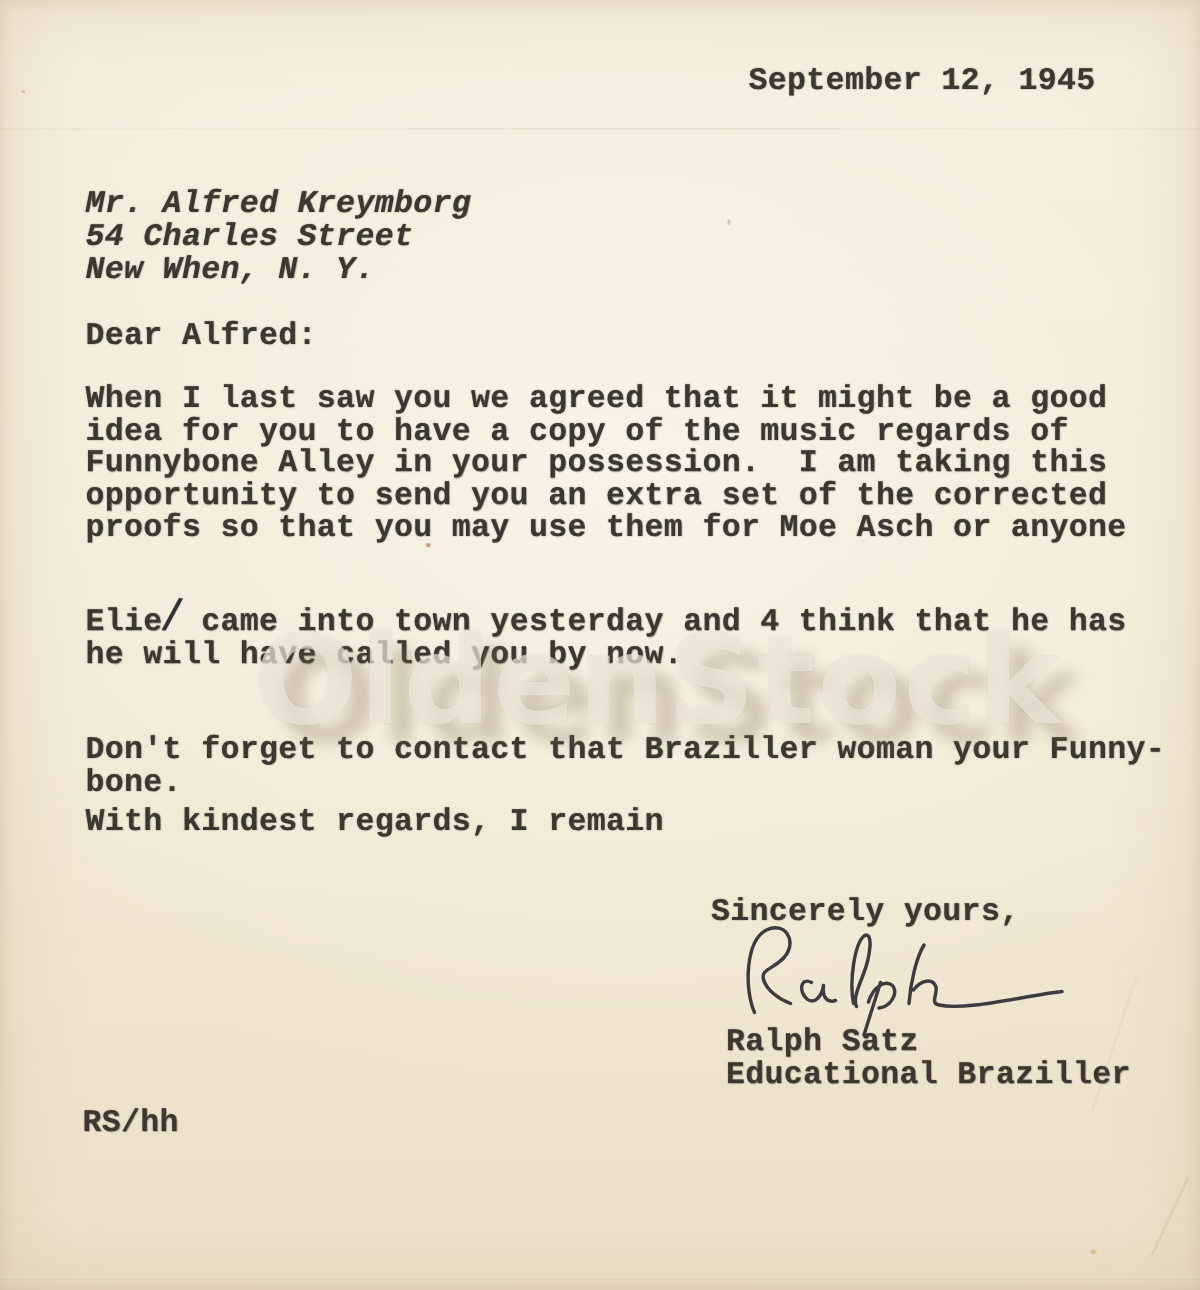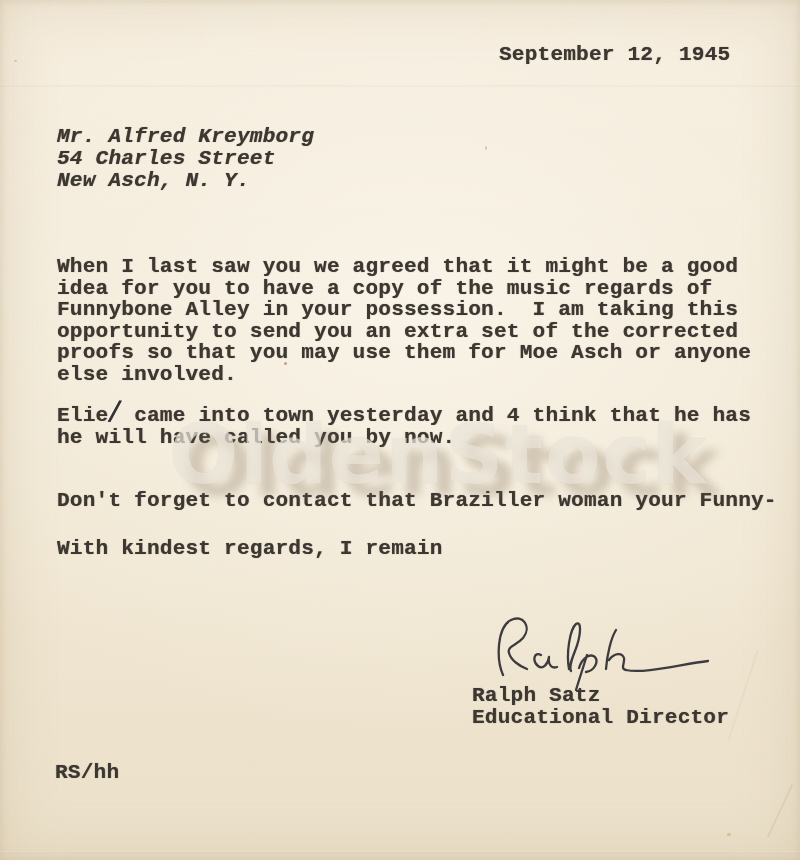--- a/index.html
+++ b/index.html
@@ -24,21 +24,21 @@
     white-space: pre;
     font-family: "Liberation Mono", monospace;
     font-weight: bold;
     font-size: 21px;
     line-height: 21.5px;
     letter-spacing: 0.25px;
     color: #3c3831;
     text-shadow: 0 0 1px rgba(62,57,48,0.55), 0.4px 0.4px 0.6px rgba(62,57,48,0.35);
   }
   .addr .tline { line-height: 22px; font-style: italic; }
-  .sig-block .tline { line-height: 22px; }
+  .sig-block .tline { line-height: 22px; margin-left: 12px; }
   
   .pen-slash {
     display: inline-block;
     transform: rotate(6deg) scale(1.1, 1.45) translateY(-1px);
     color: #34323a;
     text-shadow: 0 0 0.5px rgba(40,38,46,0.8);
   }
   
   #watermark {
     position: absolute;
@@ -84,65 +84,71 @@
 
 <div id="scan">
 
   <div class="tblock" style="left:499px; top:44px;">
     <div class="tline">September 12, 1945</div>
   </div>
 
   <div class="tblock addr" style="left:57px; top:126px;">
     <div class="tline">Mr. Alfred Kreymborg</div>
     <div class="tline">54 Charles Street</div>
-    <div class="tline">New Asch, N. Y.</div>
+    <div class="tline">New When, N. Y.</div>
   </div>
 
+  <div class="tblock" style="left:57px; top:214px;">
+    <div class="tline">Dear Alfred:</div>
+  </div>
 
   <div class="tblock" style="left:57px; top:256px;">
     <div class="tline">When I last saw you we agreed that it might be a good</div>
     <div class="tline">idea for you to have a copy of the music regards of</div>
     <div class="tline">Funnybone Alley in your possession.  I am taking this</div>
     <div class="tline">opportunity to send you an extra set of the corrected</div>
     <div class="tline">proofs so that you may use them for Moe Asch or anyone</div>
-    <div class="tline">else involved.</div>
   </div>
 
   <div class="tblock" style="left:57px; top:405px;">
     <div class="tline"><span>Elie</span><span class="pen-slash">/</span><span> came into town yesterday and 4 think that he has</span></div>
     <div class="tline">he will have called you by now.</div>
   </div>
 
   <div class="tblock" style="left:57px; top:490px;">
     <div class="tline">Don't forget to contact that Braziller woman your Funny-</div>
+    <div class="tline">bone.</div>
   </div>
 
   <div class="tblock" style="left:57px; top:538px;">
     <div class="tline">With kindest regards, I remain</div>
   </div>
 
+  <div class="tblock" style="left:474px; top:598px;">
+    <div class="tline">Sincerely yours,</div>
+  </div>
 
   <svg id="signature-svg" width="228" height="82" viewBox="0 0 228 82" role="img" aria-label="Ralph">
     <path d="
       M17,64 C10,48 11,16 25,9 C37,3 46,16 37,27 C30,35 21,35 23,42 C25,49 33,55 41,58
       M55,44 C48,40 46,50 52,55 C57,59 62,53 63,46 C62,53 65,58 71,56
       M83,58 C80,42 84,18 90,13 C96,9 95,25 89,40 C85,50 83,56 85,60
       M101,44 C97,57 93,69 90,79
       M93,57 C96,47 104,42 109,46 C113,51 108,60 100,61
       M120,58 C121,44 125,27 130,19
       M123,49 C128,42 136,41 138,47 C139,52 134,58 140,59 C158,63 196,53 222,50
     "></path>
   </svg>
 
   <div class="tblock sig-block" style="left:472px; top:685px;">
     <div class="tline">Ralph Satz</div>
-    <div class="tline">Educational Director</div>
+    <div class="tline">Educational Braziller</div>
   </div>
 
-  <div class="tblock" style="left:55px; top:739px;margin-top:23px;">
+  <div class="tblock" style="left:55px; top:739px;">
     <div class="tline">RS/hh</div>
   </div>
 
   <div id="watermark">OldenStock</div>
 
   <div class="fold" style="top:84px;"></div>
   <div class="fold" style="top:851px;"></div>
   <div class="crease" style="left:779px; top:782px; width:2px; height:58px; transform:rotate(25deg); opacity:0.45;"></div>
   <div class="crease" style="left:742px; top:648px; width:1.5px; height:95px; transform:rotate(18deg); opacity:0.22;"></div>
   <div class="speck" style="left:284px; top:362px; width:3px; height:3px; background:rgba(168,88,58,0.55);"></div>

